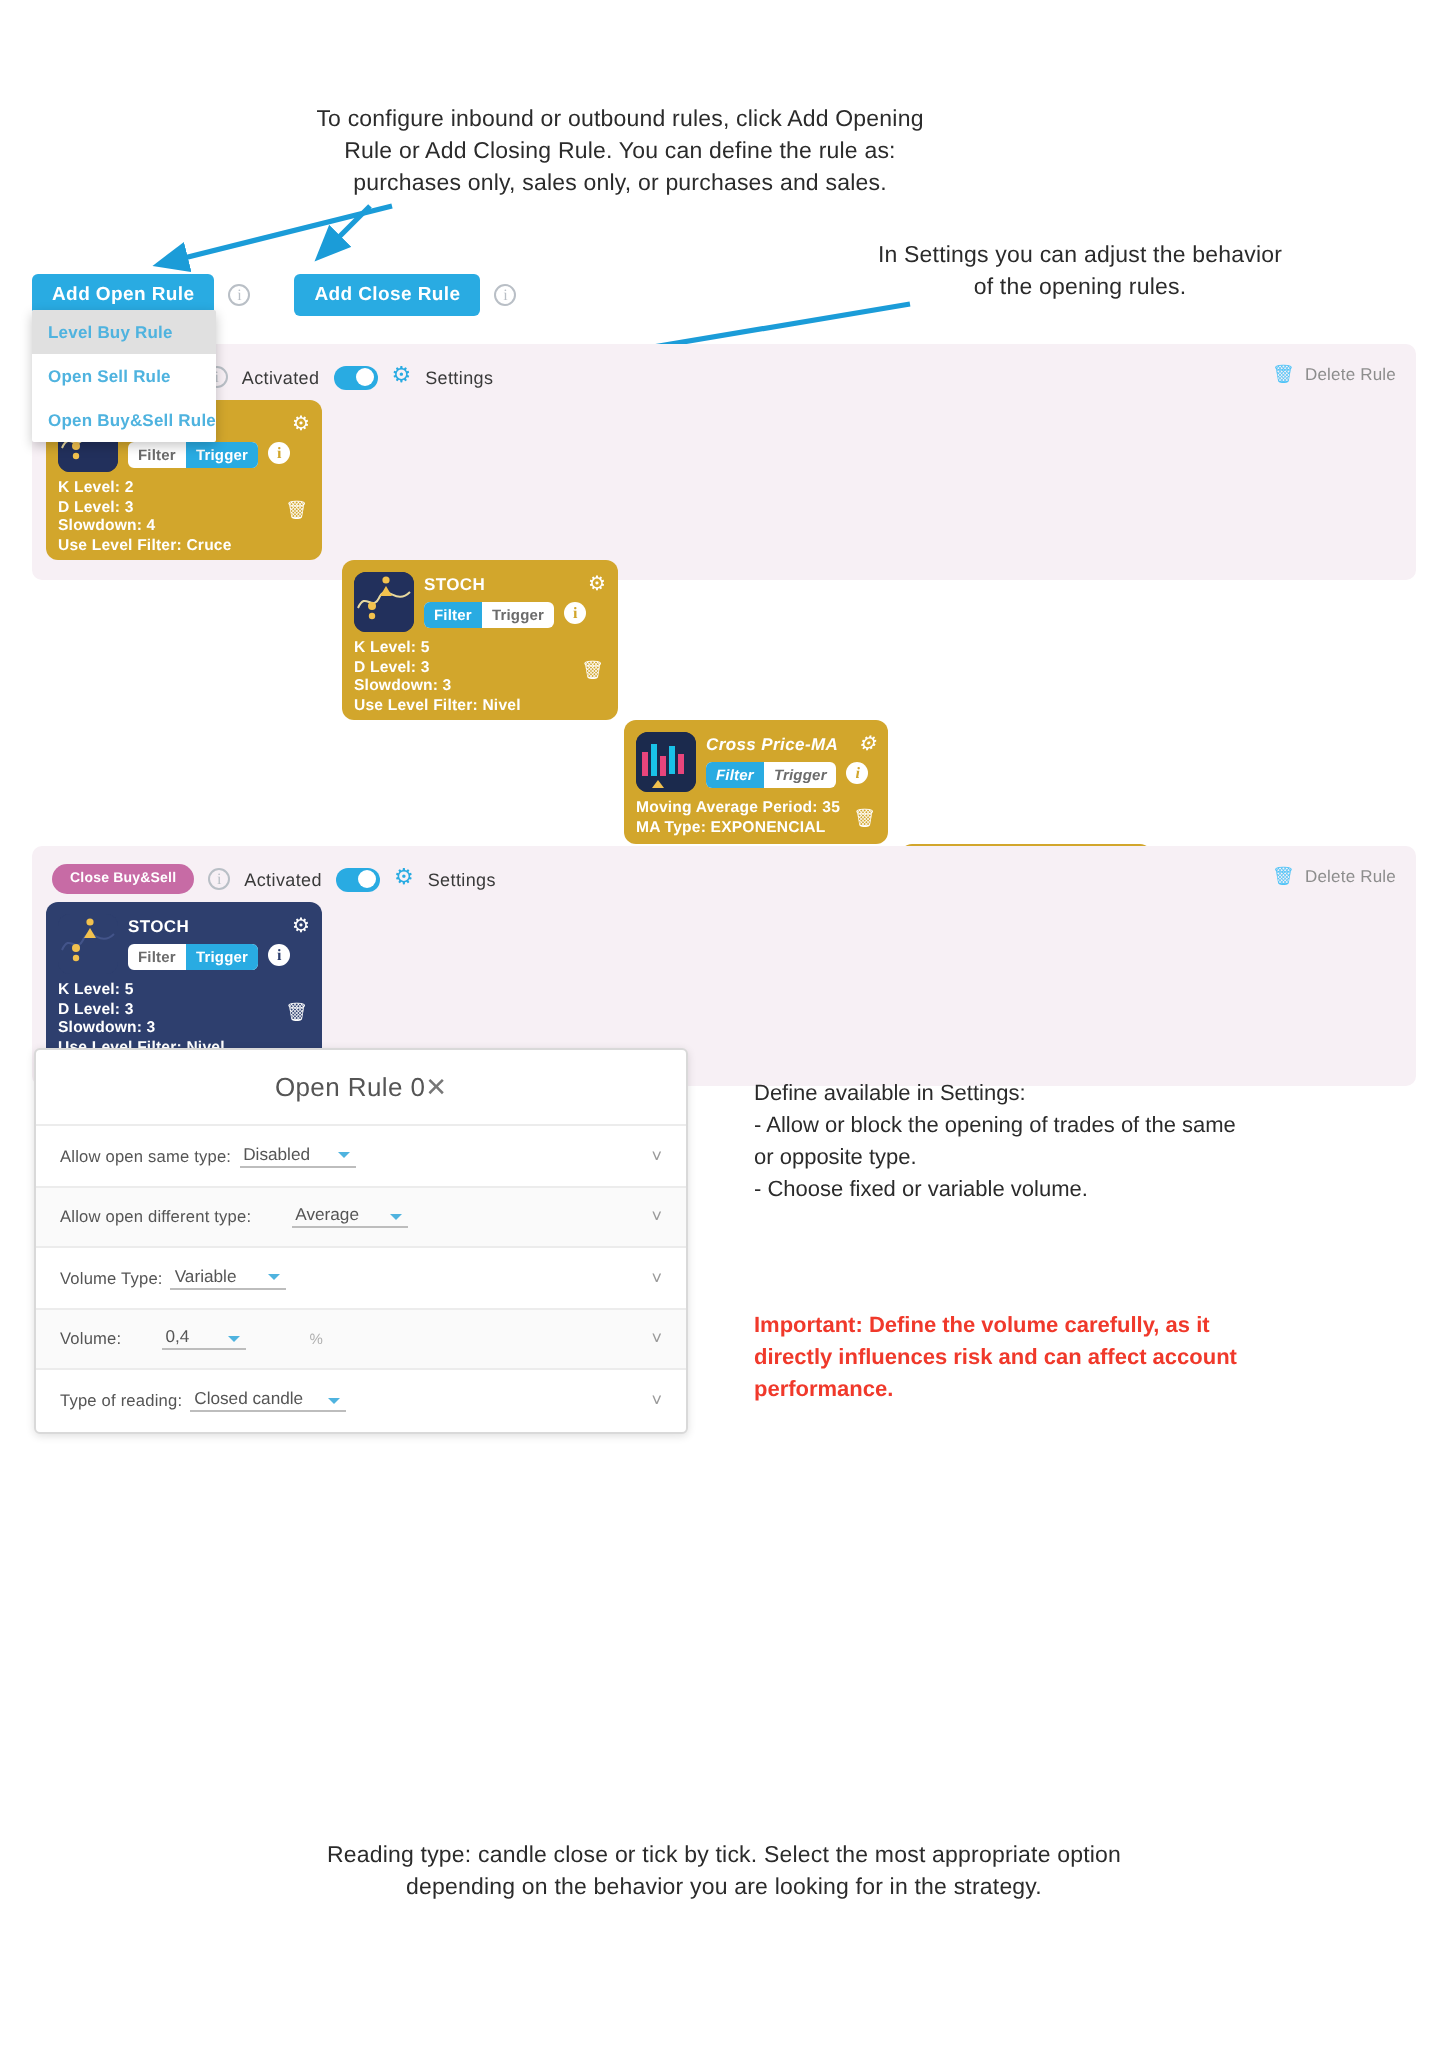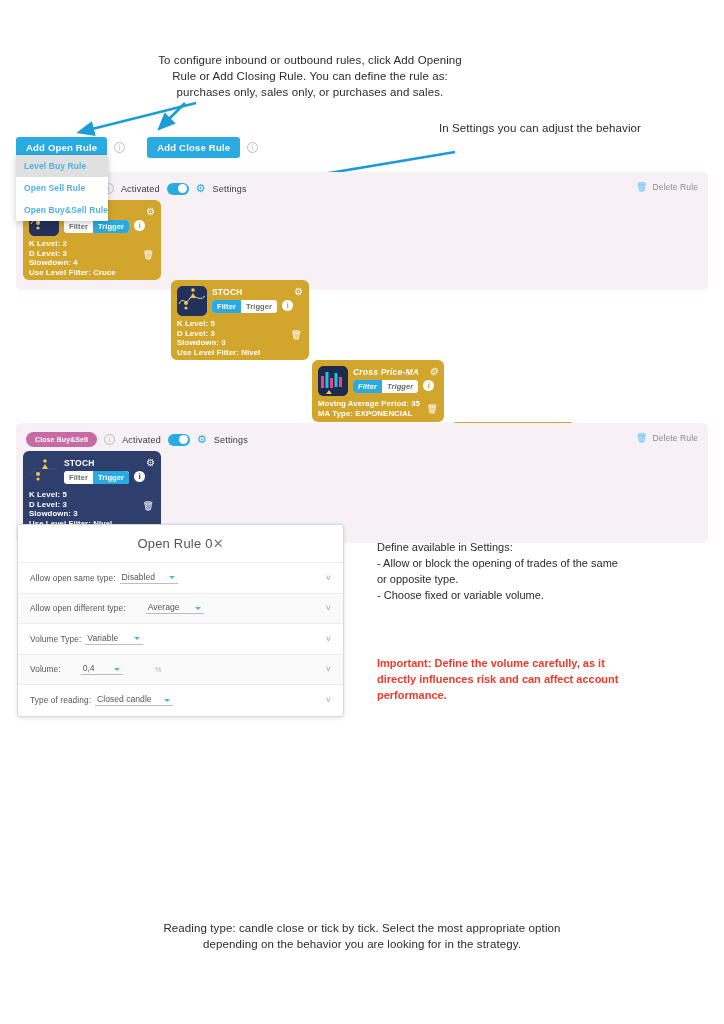--- a/index.html
+++ b/index.html
@@ -149,20 +149,21 @@
 <body>
 
 <div class="abs anno" style="left:110px; top:36px; width:400px;margin-top:16px;">
   <div>To configure inbound or outbound rules, click Add Opening</div>
   <div>Rule or Add Closing Rule. You can define the rule as:</div>
   <div>purchases only, sales only, or purchases and sales.</div>
 </div>
 
 <div class="abs anno" style="left:420px; top:120px; width:240px;">
   <div>In Settings you can adjust the behavior</div>
+  <div>of the opening rules.</div>
 </div>
 
 <svg class="arrow-svg" style="left:0; top:0; width:724px; height:1024px;">
   <defs>
     <marker id="ah" markerWidth="7" markerHeight="7" refX="5.5" refY="3" orient="auto">
       <path d="M0,0 L7,3 L0,6 z" fill="#1B9CD8"></path>
     </marker>
   </defs>
   <path d="M196,103 L80,132" stroke="#1B9CD8" stroke-width="2.6" fill="none" marker-end="url(#ah)"></path>
   <path d="M185,103 L160,128" stroke="#1B9CD8" stroke-width="2.6" fill="none" marker-end="url(#ah)"></path>

